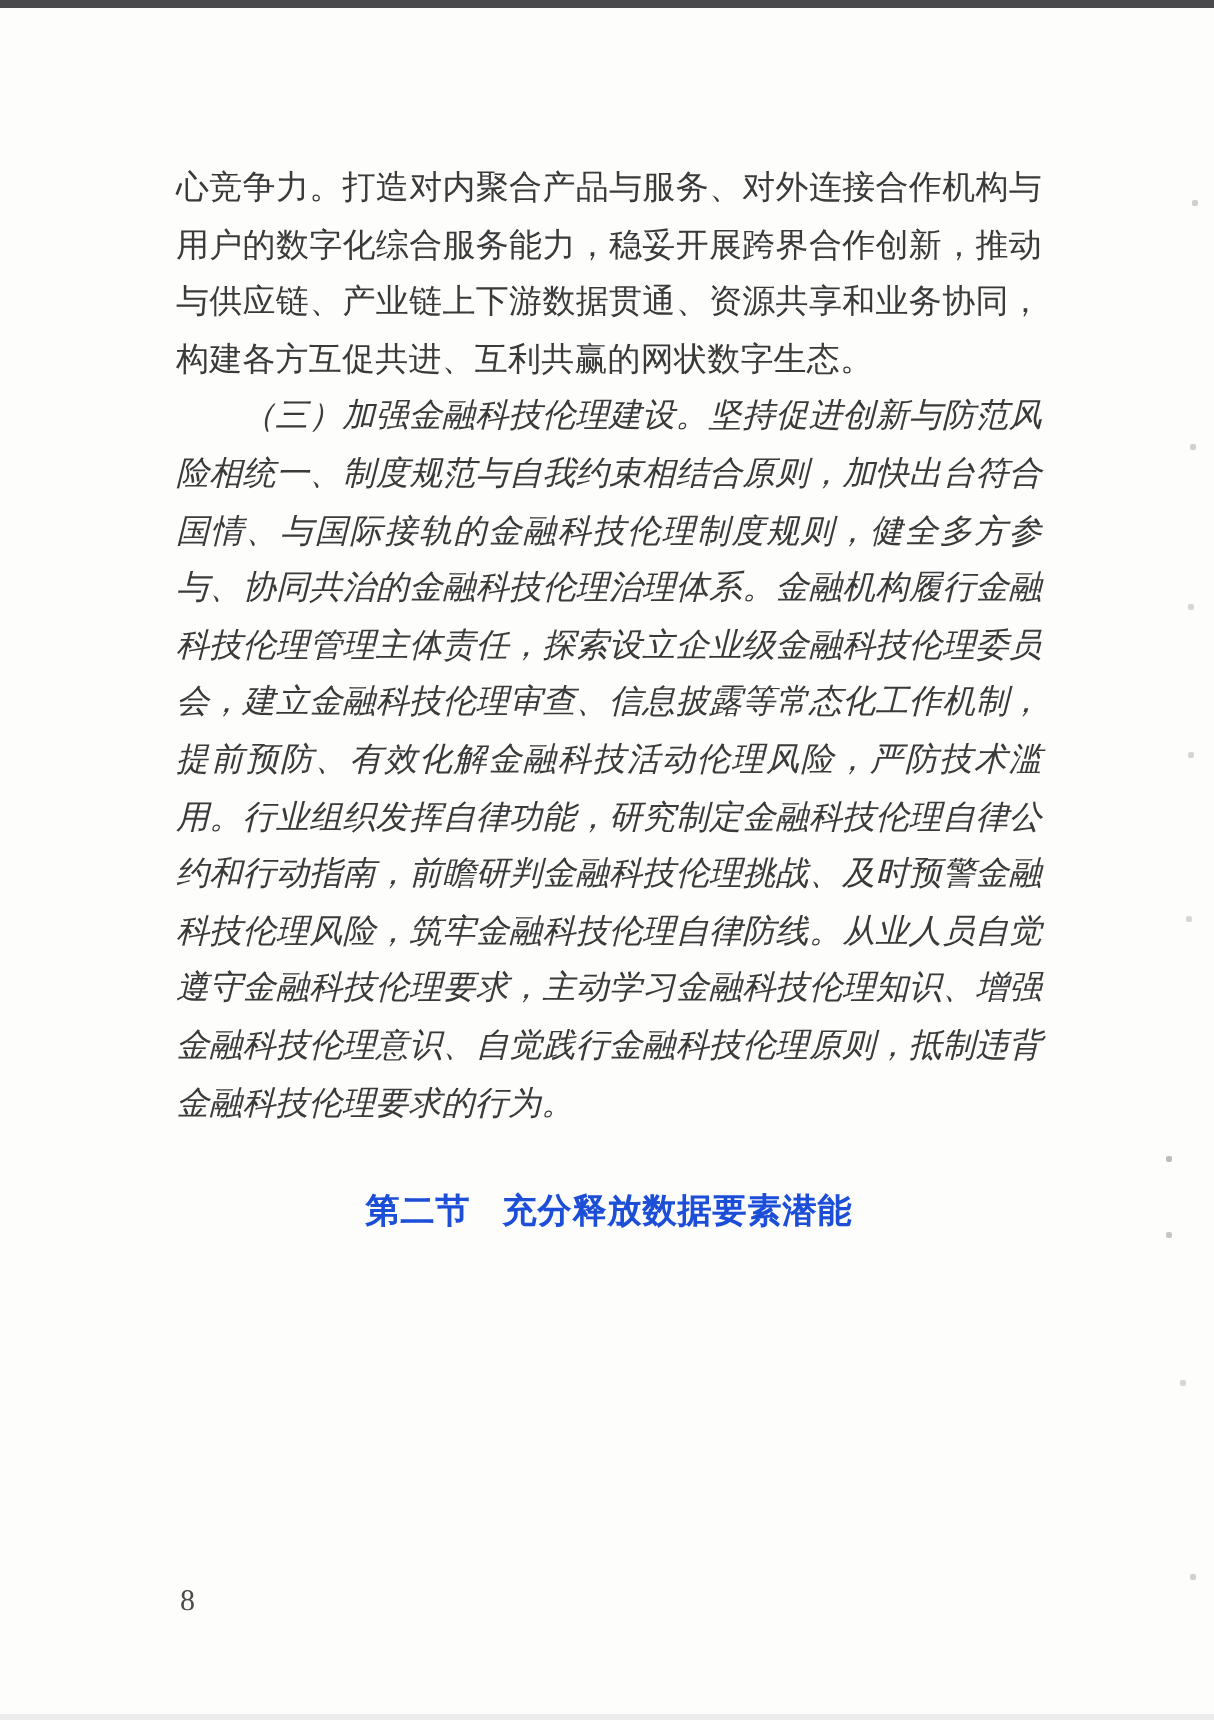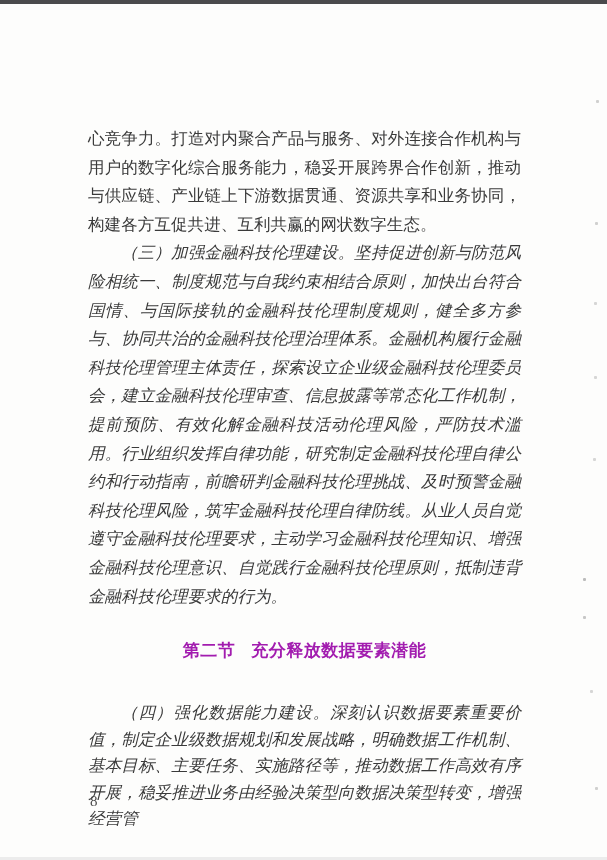--- a/index.html
+++ b/index.html
@@ -28,41 +28,40 @@
     height: 3px;
     background: #ececec;
   }
 
   .page-content {
     position: absolute;
     left: 88px;
     top: 80px;
     width: 433px;
     color: #3a3a3a;
-    margin-top: 45px;
   }
 
   .page-content p {
     margin: 0;
     font-size: 16.5px;
     line-height: 28.6px;
     text-align: justify;
     text-justify: inter-character;
     letter-spacing: 0.1px;
   }
 
   p.indented { text-indent: 2em; font-style: italic; }
 
   p.tight { line-height: 26.6px; }
 
   .section-heading {
     margin: 28px 0 37px 0;
     font-size: 17px;
     font-weight: bold;
-    color: #a21caf;
+    color: #1d4ed8;
     text-align: center;
     letter-spacing: 0.5px;
     line-height: 24px;
   }
   .section-heading .heading-label { margin-right: 16px; }
 
   .page-number {
     position: absolute;
     left: 90px;
     top: 792px;
@@ -95,21 +94,20 @@
 
 <div class="page-content">
   <p>心竞争力。打造对内聚合产品与服务、对外连接合作机构与用户的数字化综合服务能力，稳妥开展跨界合作创新，推动与供应链、产业链上下游数据贯通、资源共享和业务协同，构建各方互促共进、互利共赢的网状数字生态。</p>
 
   <p class="indented">（三）加强金融科技伦理建设。坚持促进创新与防范风险相统一、制度规范与自我约束相结合原则，加快出台符合国情、与国际接轨的金融科技伦理制度规则，健全多方参与、协同共治的金融科技伦理治理体系。金融机构履行金融科技伦理管理主体责任，探索设立企业级金融科技伦理委员会，建立金融科技伦理审查、信息披露等常态化工作机制，提前预防、有效化解金融科技活动伦理风险，严防技术滥用。行业组织发挥自律功能，研究制定金融科技伦理自律公约和行动指南，前瞻研判金融科技伦理挑战、及时预警金融科技伦理风险，筑牢金融科技伦理自律防线。从业人员自觉遵守金融科技伦理要求，主动学习金融科技伦理知识、增强金融科技伦理意识、自觉践行金融科技伦理原则，抵制违背金融科技伦理要求的行为。</p>
 
   <div class="section-heading">
     <span class="heading-label">第二节</span><span>充分释放数据要素潜能</span>
   </div>
 
-  <p class="indented tight">（四）强化数据能力建设。深刻认识数据要素重要价值，制定企业级数据规划和发展战略，明确数据工作机制、基本目标、主要任务、实施路径等，推动数据工作高效有序开展，稳妥推进业务由经验决策型向数据决策型转变，增强经营管</p>
 </div>
 
 <div class="page-number">8</div>
 
 <div class="scan-speck speck-1"></div>
 <div class="scan-speck speck-2"></div>
 <div class="scan-speck speck-3"></div>
 <div class="scan-speck speck-4"></div>
 <div class="scan-speck speck-5"></div>
 <div class="scan-speck speck-6"></div>

